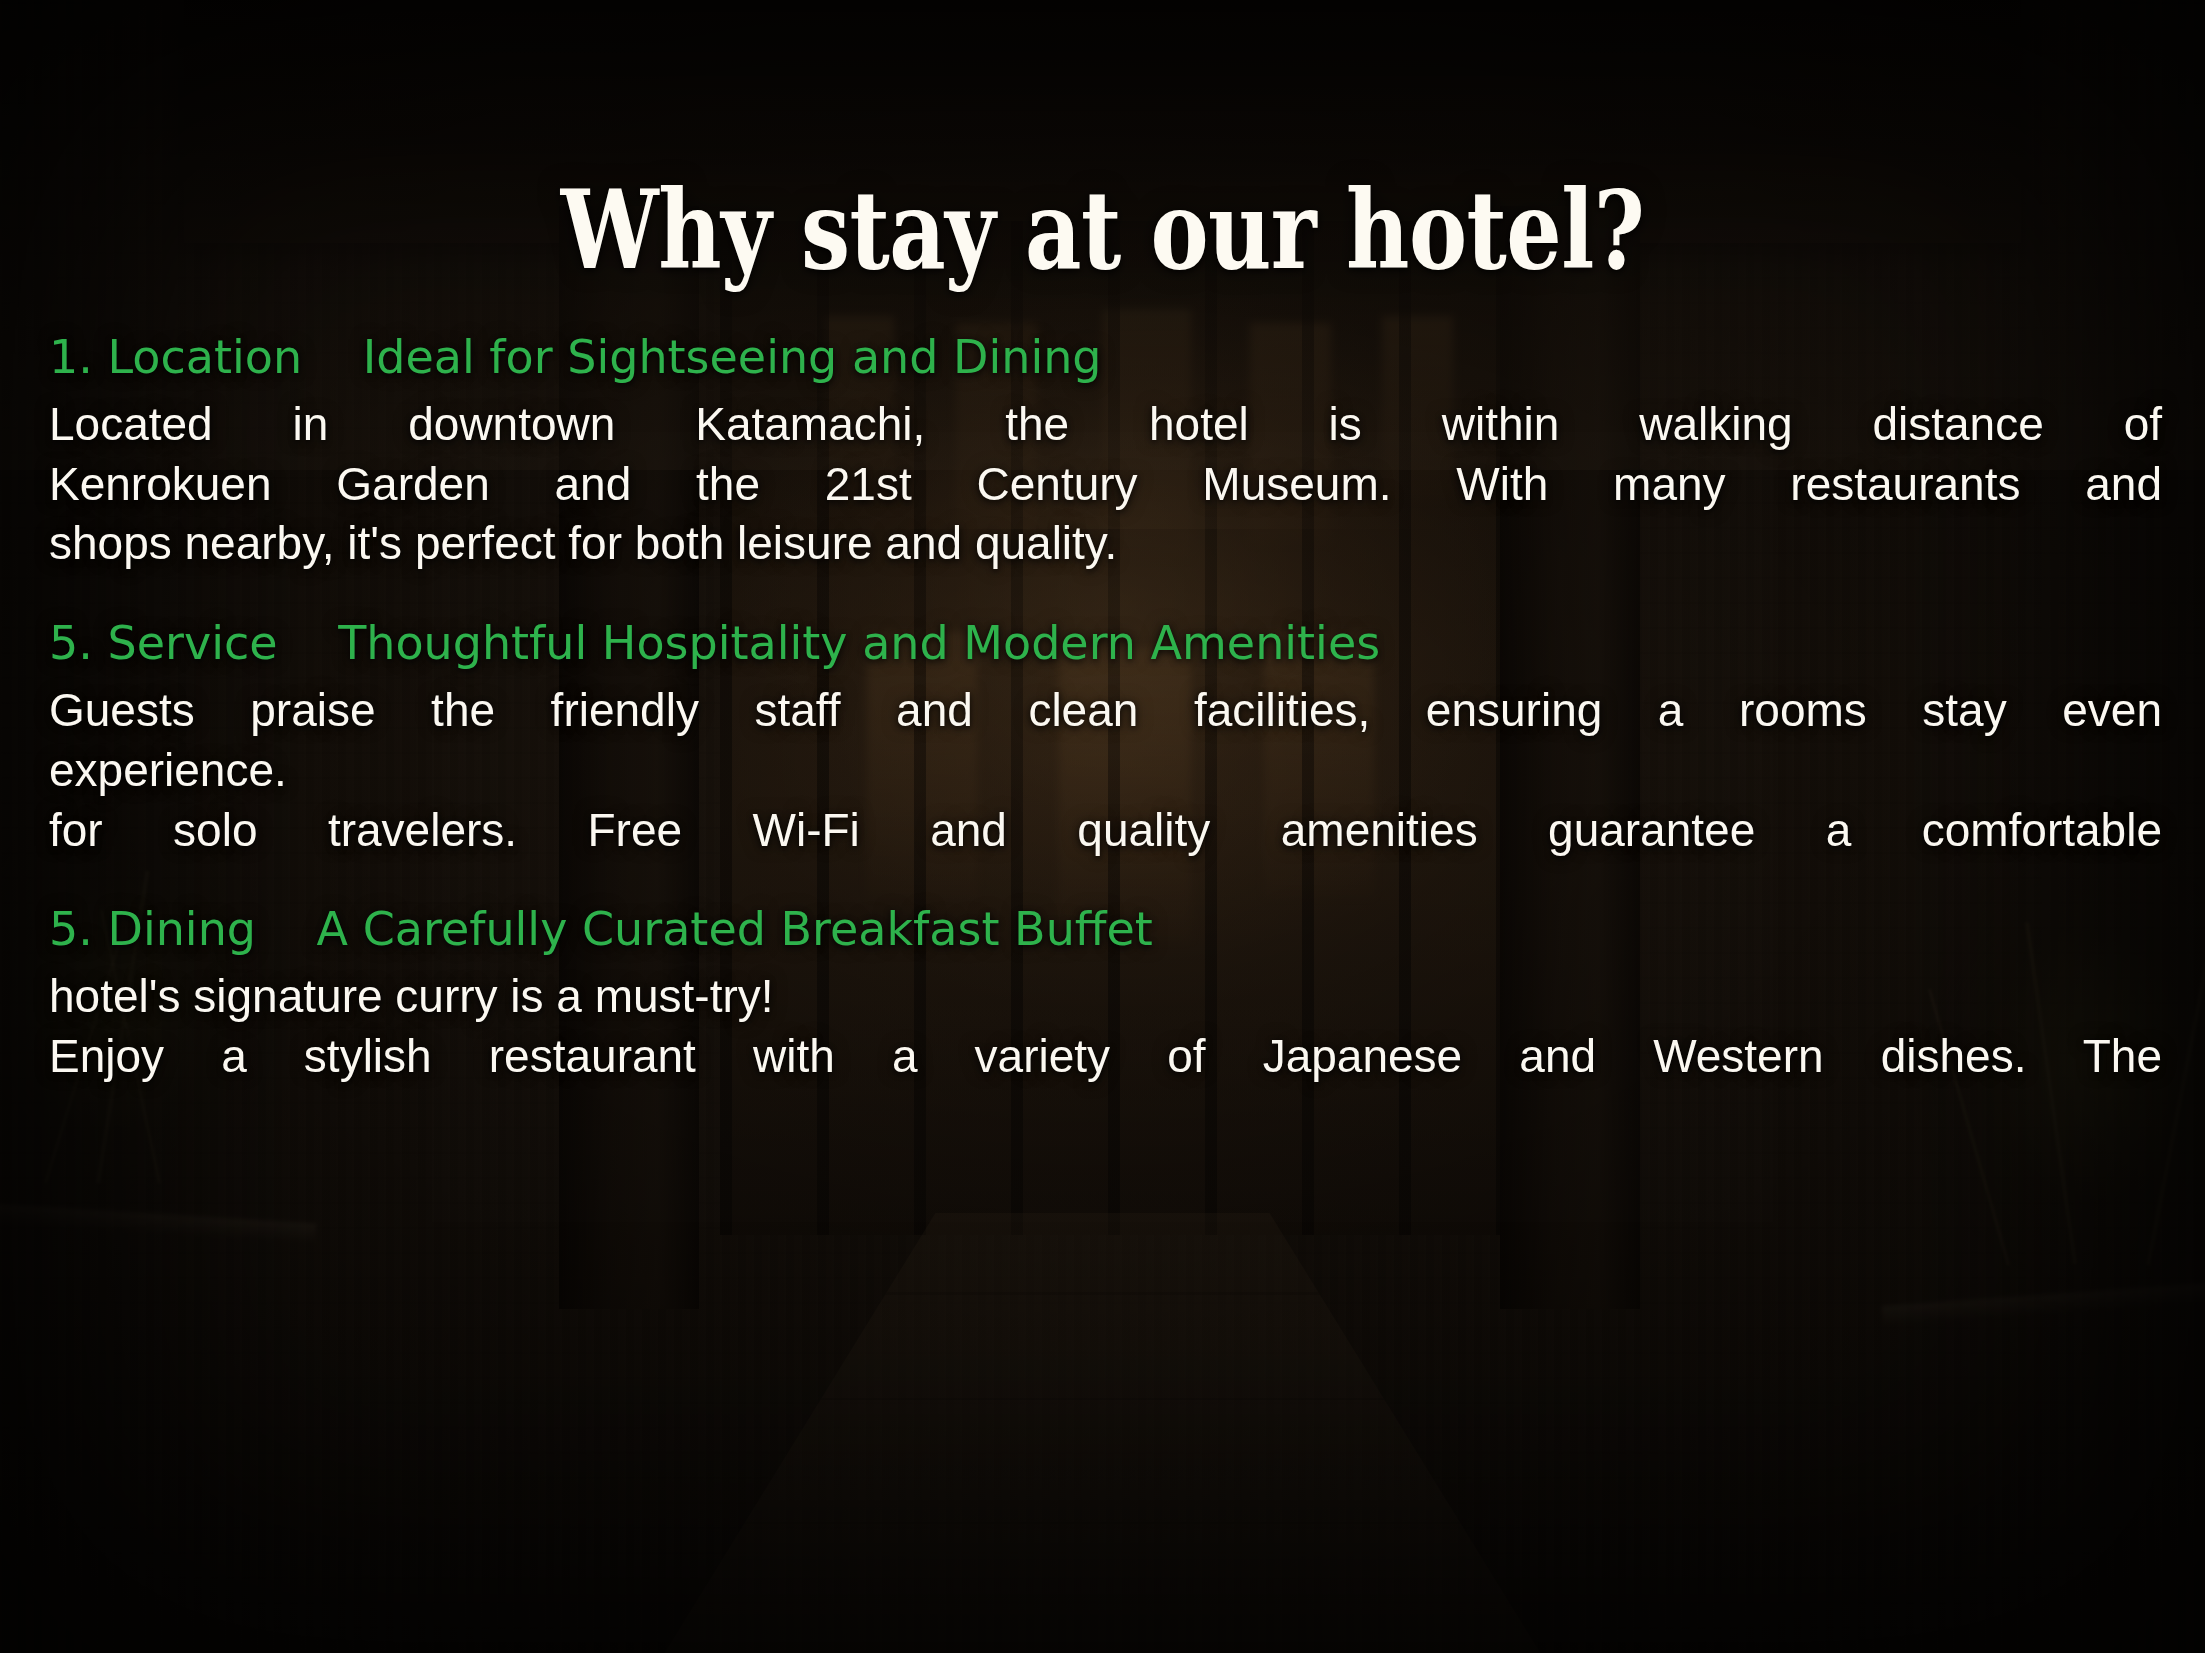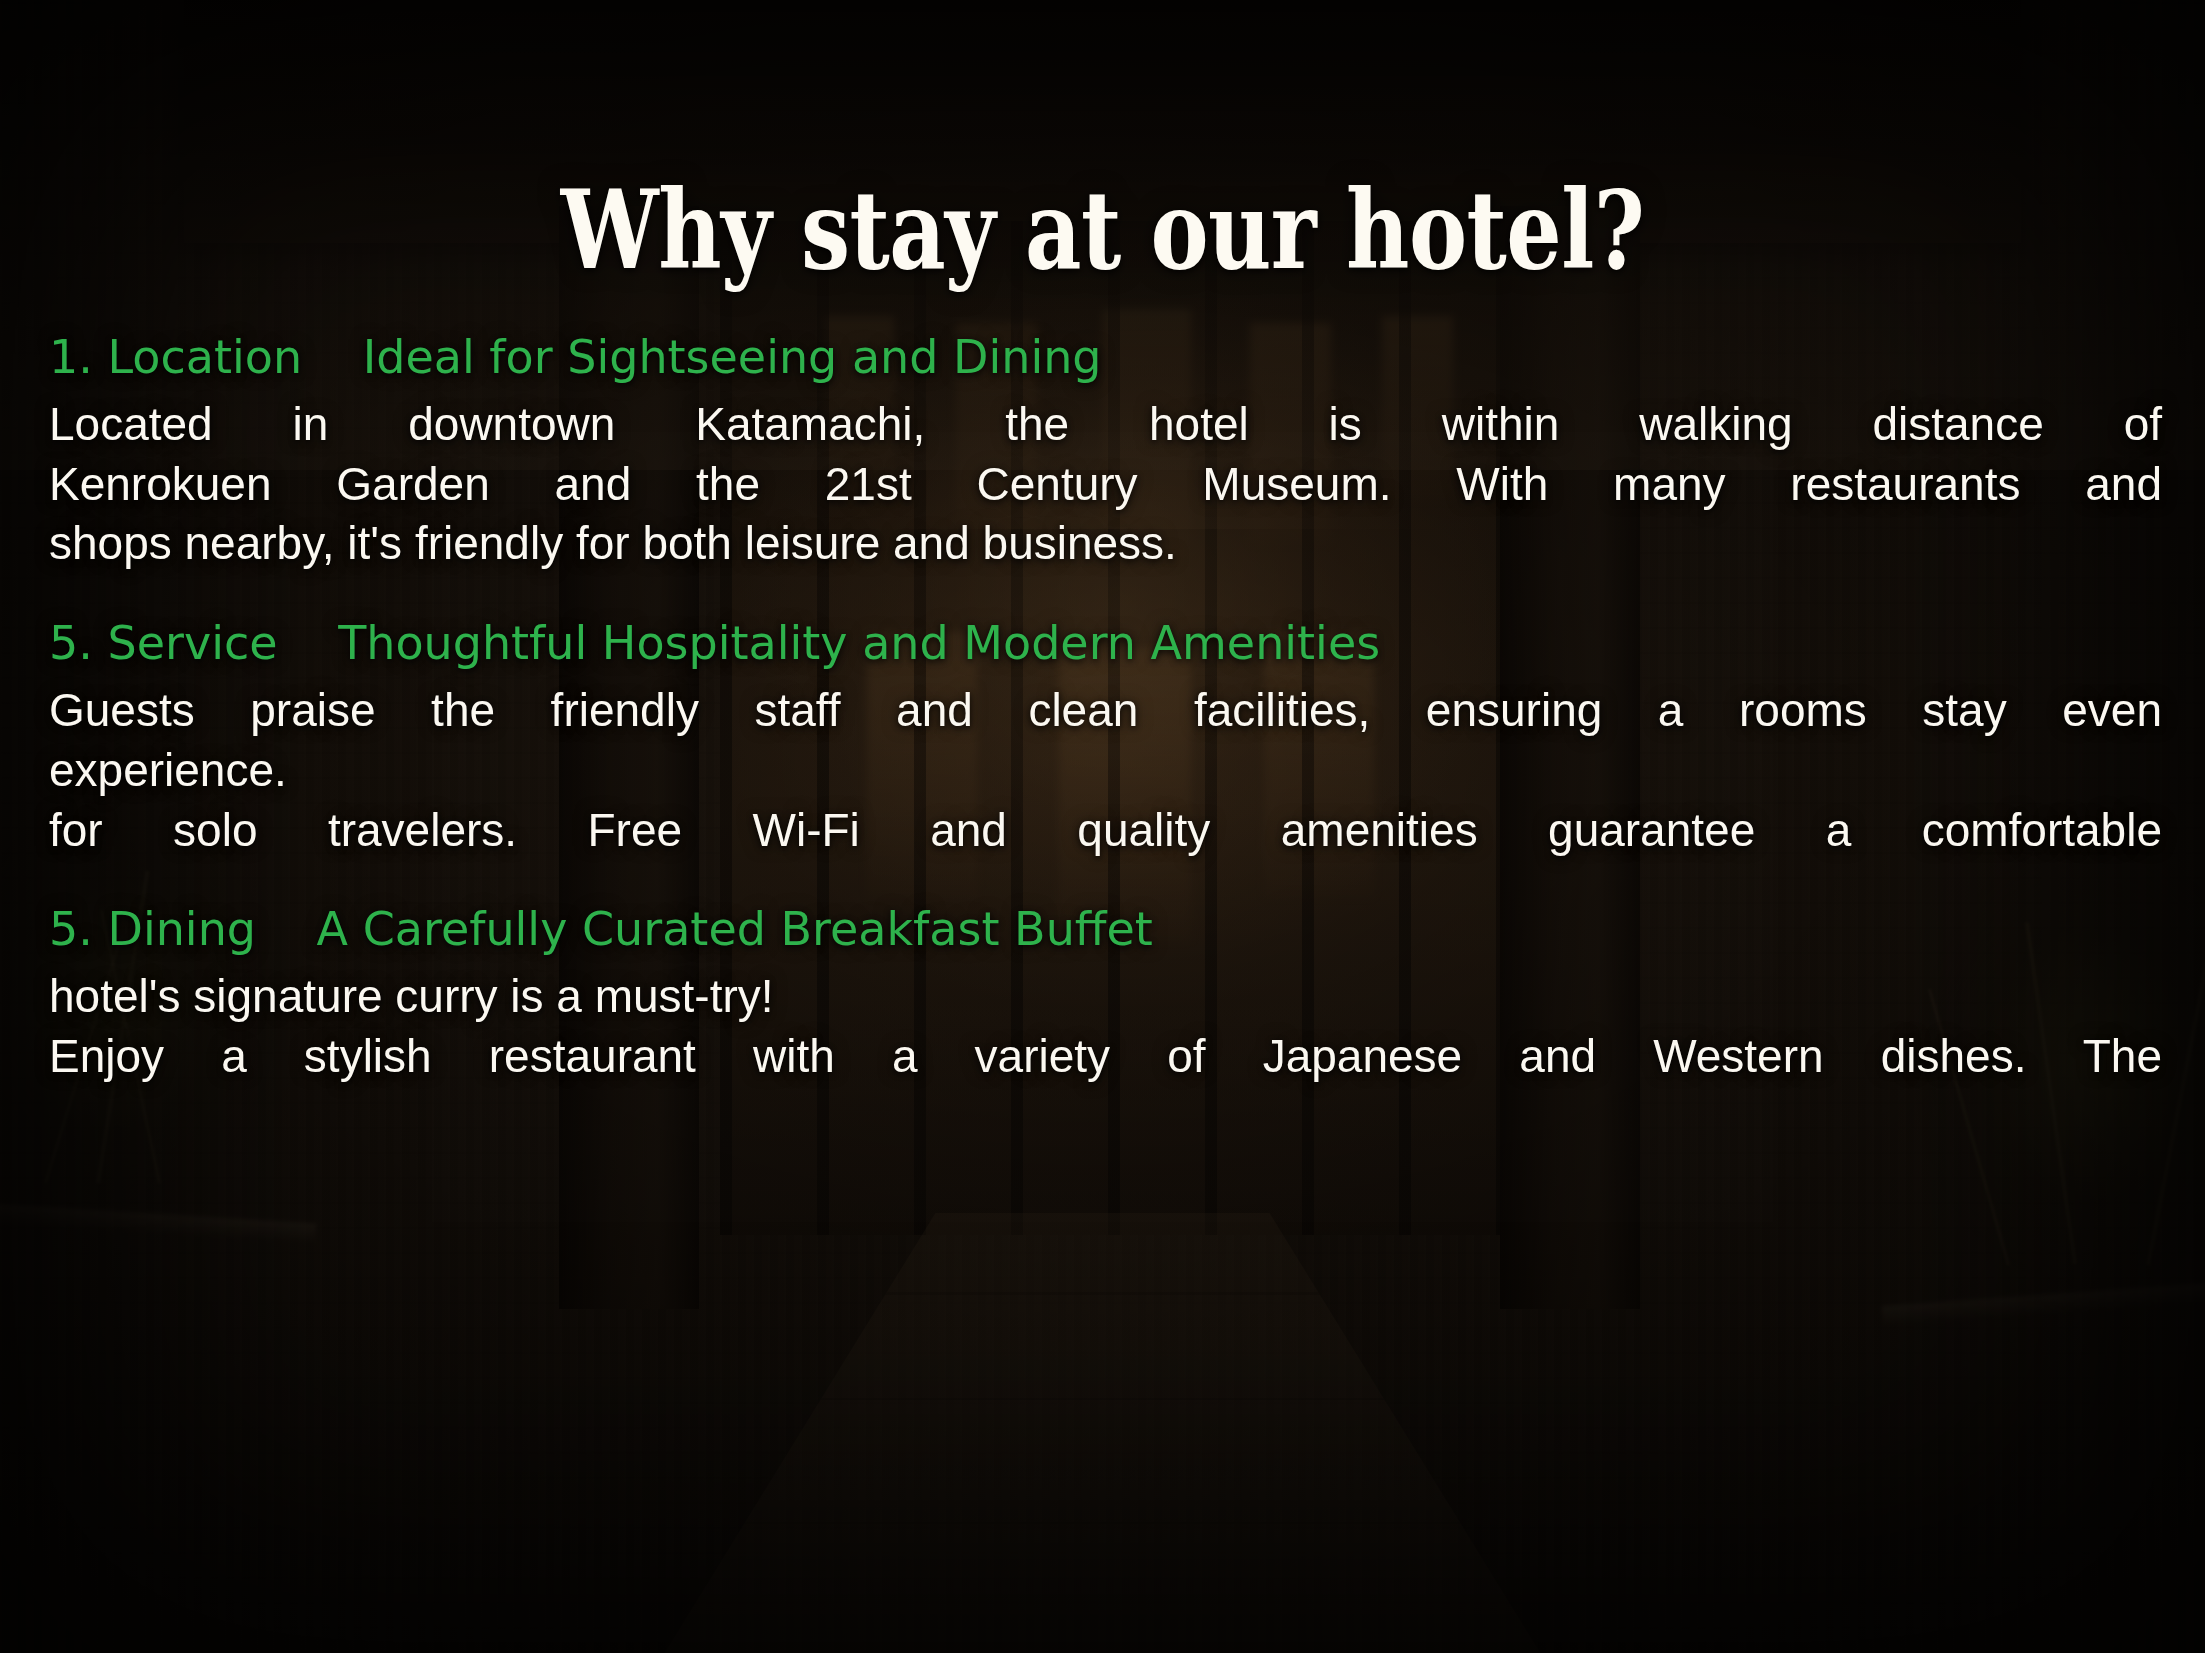--- a/index.html
+++ b/index.html
@@ -262,21 +262,21 @@
 
     <h1 class="slide-title">Why stay at our hotel?</h1>
 
     <div class="body-block">
 
       <div class="section">
         <div class="sec-head">1. Location  Ideal for Sightseeing and Dining</div>
         <div class="sec-body">
           <span class="ln">Located in downtown Katamachi, the hotel is within walking distance of</span>
           <span class="ln">Kenrokuen Garden and the 21st Century Museum. With many restaurants and</span>
-          <span class="ln last">shops nearby, it's friendly for both leisure and business.</span>
+          <span class="ln last">shops nearby, it's perfect for both leisure and quality.</span>
         </div>
       </div>
 
 
       <div class="section">
         <div class="sec-head">5. Service  Thoughtful Hospitality and Modern Amenities</div>
         <div class="sec-body">
           <span class="ln">Guests praise the friendly staff and clean facilities, ensuring a rooms stay even</span>
           <span class="ln last">experience.</span>
           <span class="ln">for solo travelers. Free Wi-Fi and quality amenities guarantee a comfortable</span>

